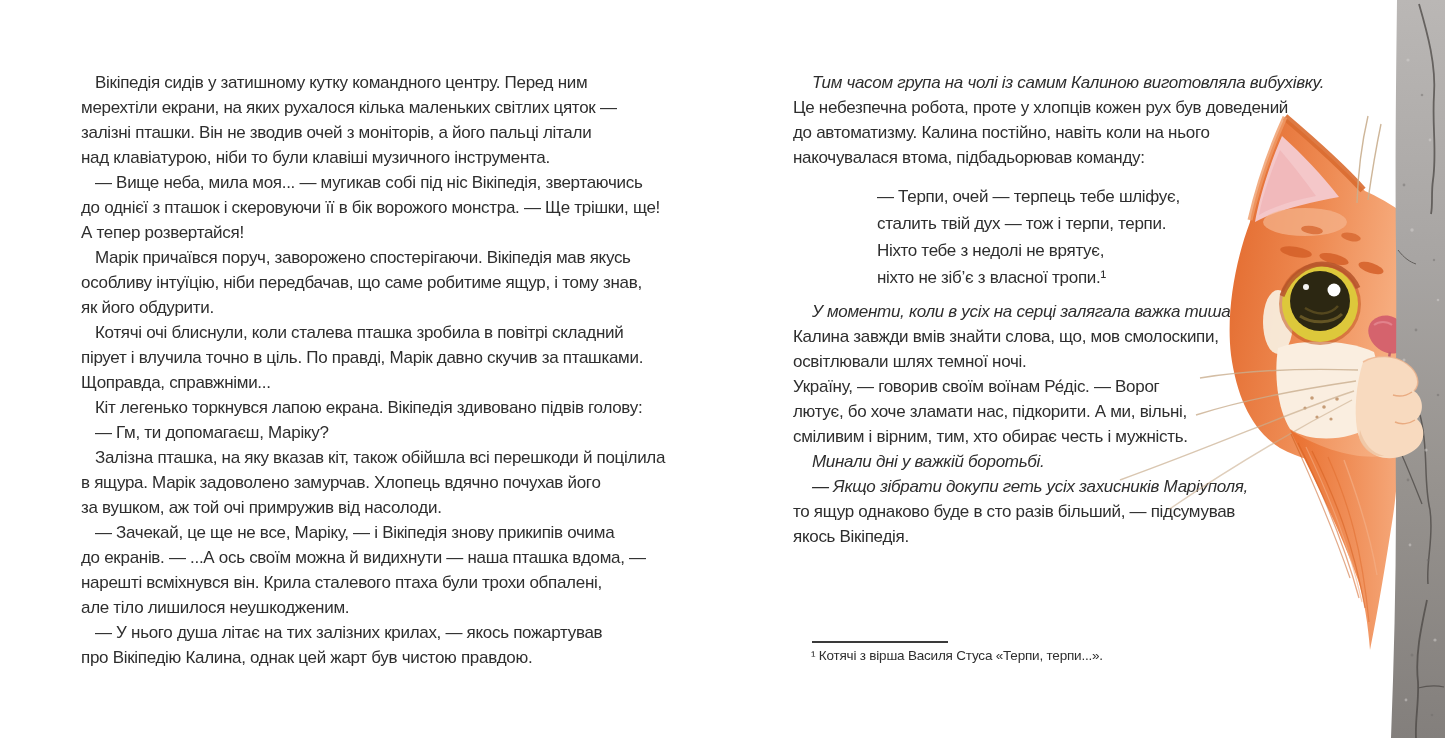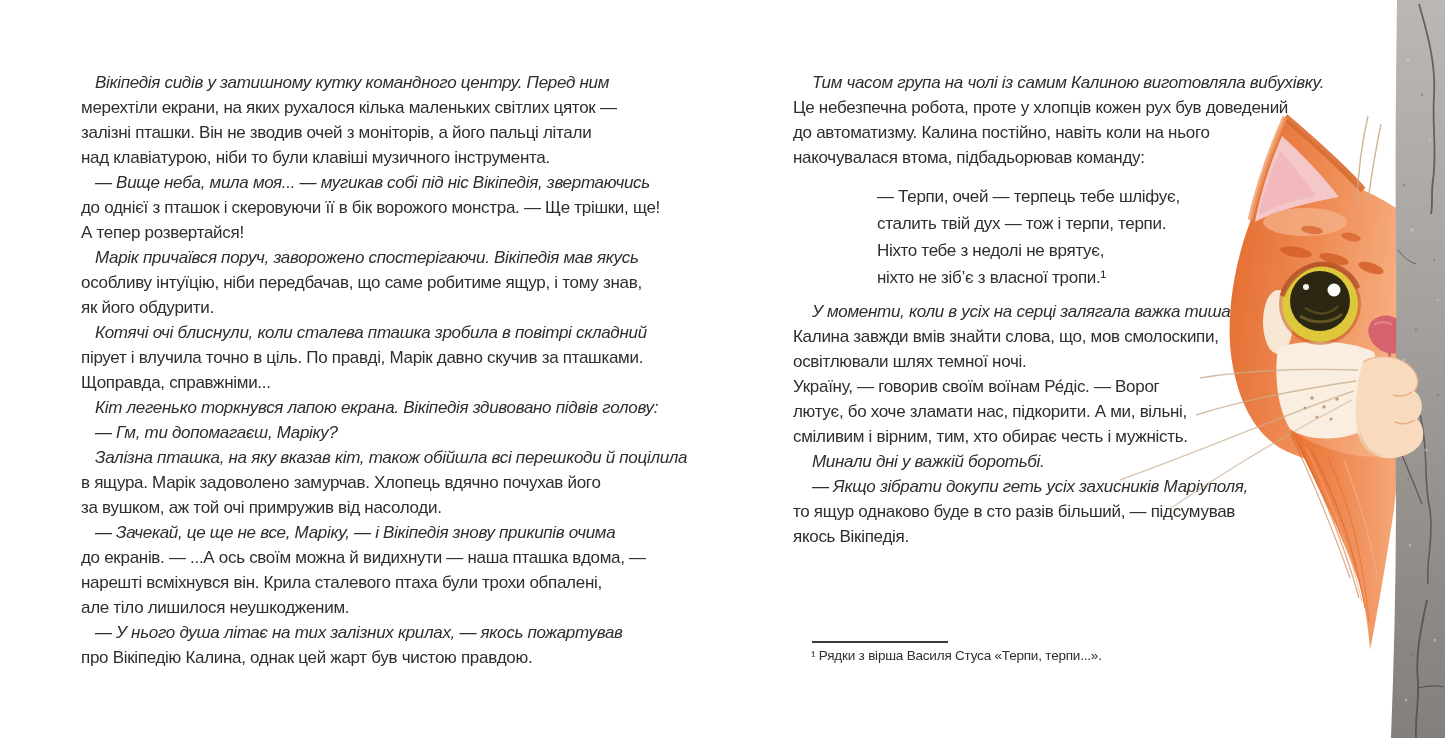--- a/index.html
+++ b/index.html
@@ -8,21 +8,21 @@
     background:#ffffff;color:#2e2e2e;
     font-family:"Liberation Sans","DejaVu Sans",sans-serif;
   }
   .col{position:absolute;top:70px;}
   #col-left{left:81px;}
   #col-right{left:793px;}
   .line{
     font-size:17px;line-height:25px;height:25px;
     letter-spacing:-0.3px;white-space:pre;
   }
-  #col-left .paragraph .line.first{padding-left:14px;font-style:italic;}
+  #col-left .paragraph .line.first{padding-left:14px;}
   #col-right .paragraph .line.first{padding-left:19px;font-style:italic;}
   .poem{margin:13px 0 8px 84px;}
   .poem .line{line-height:27px;height:27px;}
   .footnote{position:absolute;left:793px;top:641px;}
   .footnote-rule{margin-left:19px;width:136px;border-top:2px solid #3a3a3a;}
   .footnote-text{margin-left:18px;margin-top:5px;font-size:13.5px;letter-spacing:-0.2px;}
   .cat-svg{position:absolute;top:0;right:0;display:block;}
 </style>
 </head>
 <body>
@@ -101,21 +101,21 @@
       </div>
       <div class="paragraph">
         <div class="line first">— Якщо зібрати докупи геть усіх захисників Маріуполя,</div>
         <div class="line">то ящур однаково буде в сто разів більший, — підсумував</div>
         <div class="line">якось Вікіпедія.</div>
       </div>
     </div>
 
   <div class="footnote">
     <div class="footnote-rule"></div>
-    <div class="footnote-text">¹ Рядки з вірша Василя Стуса «Терпи, терпи...».</div>
+    <div class="footnote-text">¹ Котячі з вірша Василя Стуса «Терпи, терпи...».</div>
   </div>
 
   <svg class="cat-svg" width="485" height="738" viewBox="0 0 485 738" aria-hidden="true">
     <defs>
       <linearGradient id="stoneG" x1="0" y1="0" x2="0" y2="1">
         <stop offset="0" stop-color="#bab7b5"></stop>
         <stop offset="0.35" stop-color="#a8a5a3"></stop>
         <stop offset="0.65" stop-color="#97938f"></stop>
         <stop offset="1" stop-color="#837f7c"></stop>
       </linearGradient>

